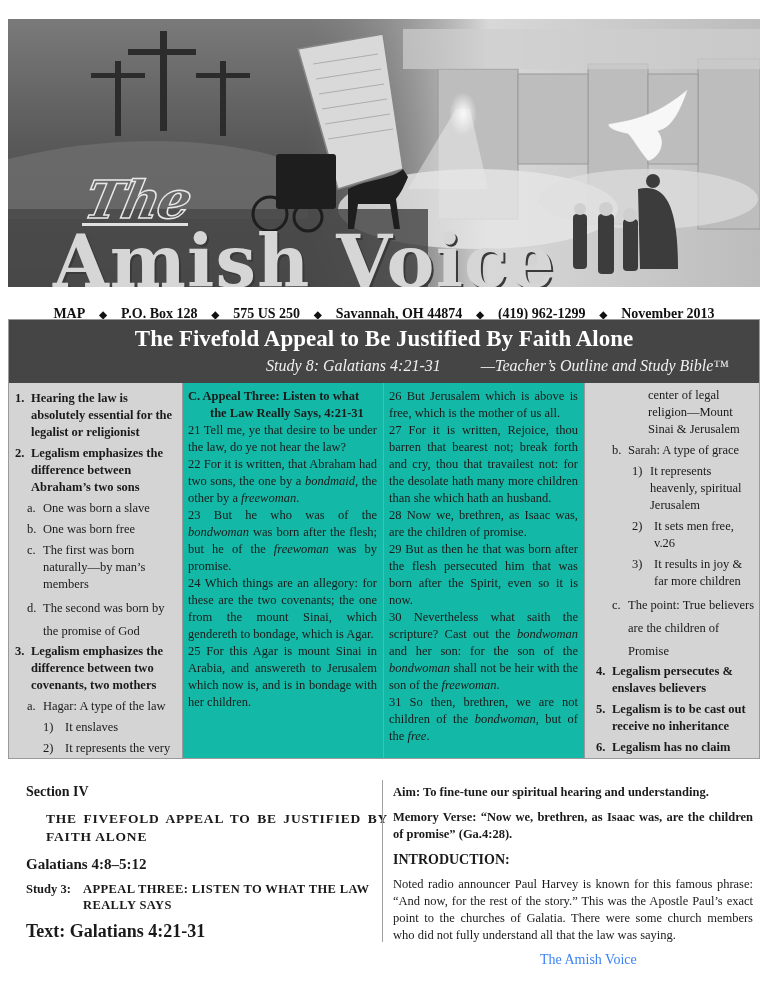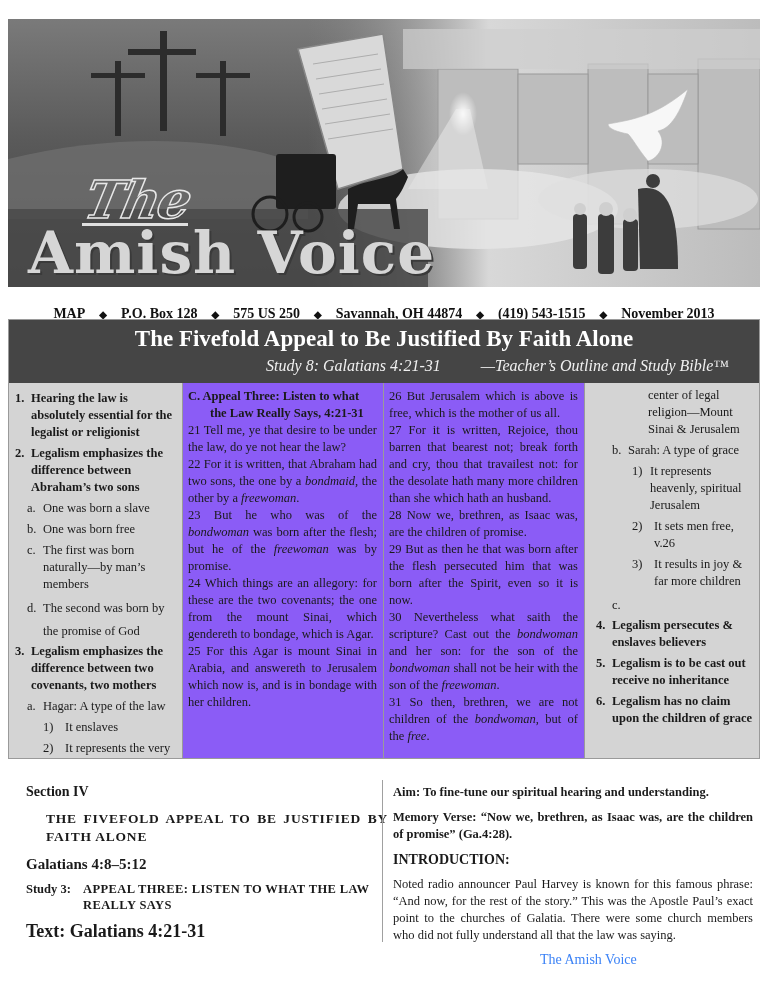--- a/index.html
+++ b/index.html
@@ -17,22 +17,22 @@
     position: absolute; left: 78px; top: 150px;
     font-family: "DejaVu Serif", serif; font-style: italic; font-weight: bold;
     font-size: 52px; color: transparent;
     -webkit-text-stroke: 1.5px #e8e8e8; letter-spacing: -2px;
     transform: skewX(-12deg);
   }
   .banner-the-underline {
     position: absolute; left: 74px; top: 204px; width: 106px; height: 3px; background: #e0e0e0;
   }
   .banner-title {
-    position: absolute; left: 20px; top: 200px;
-    font-family: "DejaVu Serif", serif; font-weight: bold; font-size: 58px;
+    position: absolute; left: 45px; top: 200px;
+    font-family: "DejaVu Serif", serif; font-weight: bold; font-size: 72px;
     color: #d6d6d6; letter-spacing: 1px;
     text-shadow: 2px 2px 0 #3a3a3a;
   }
 
   
   .infobar {
     position: absolute; left: 0; top: 304px; width: 768px; height: 20px;
     display: flex; justify-content: center; align-items: center; gap: 14px;
     font-family: "Liberation Serif", serif; font-weight: bold; font-size: 14px; color: #111;
   }
@@ -52,21 +52,21 @@
   }
   .frame-sub {
     display: flex; justify-content: flex-end; gap: 40px; padding-right: 30px; padding-top: 5px;
     font-family: Liberation Serif, serif; font-style: italic; font-size: 16px; color: #f0f0f0;
   }
   .frame-body { display: flex; height: 375px; }
   .col {
     height: 100%; font-size: 12.5px; line-height: 17px; overflow: hidden;
   }
   .col.outline { background: #d4d4d4; }
-  .col.text { background: #8b5cf6; text-align: justify; padding: 5px 6px 0 5px; }
+  .col.text { background: #14b8a6; text-align: justify; padding: 5px 6px 0 5px; }
   .col-1 { width: 174px; padding: 7px 4px 0 6px; border-right: 1px solid #9a9a9a; }
   .col-2 { width: 201px; border-right: 1px solid #9a9a9a; }
   .col-3 { width: 201px; border-right: 1px solid #9a9a9a; }
   .col-4 { width: 174px; padding: 4px 4px 0 11px; }
 
   .ol-item { display: flex; margin-bottom: 4px; }
   .ol-item .num { flex: 0 0 auto; width: 16px; font-weight: bold; }
   .ol-item .txt { font-weight: bold; }
   .ol-sub { display: flex; margin-bottom: 4px; padding-left: 12px; }
   .ol-sub .num { flex: 0 0 auto; width: 16px; }
@@ -199,21 +199,21 @@
 
 <div class="infobar">
   <span>MAP</span>
   <span class="sep">◆</span>
   <span>P.O. Box 128</span>
   <span class="sep">◆</span>
   <span>575 US 250</span>
   <span class="sep">◆</span>
   <span>Savannah, OH 44874</span>
   <span class="sep">◆</span>
-  <span>(419) 543-1515</span>
+  <span>(419) 962-1299</span>
   <span class="sep">◆</span>
   <span>November 2013</span>
 </div>
 
 <div class="frame">
   <div class="frame-header">
     <div class="frame-title">The Fivefold Appeal to Be Justified By Faith Alone</div>
     <div class="frame-sub">
       <span>Study 8:  Galatians 4:21-31</span>
       <span>—Teacher’s Outline and Study Bible™</span>
@@ -299,20 +299,21 @@
       <div class="ol-subsub" style="padding-left:36px;">
         <span class="num">2)</span>
         <span>It sets men free, v.26</span>
       </div>
       <div class="ol-subsub" style="padding-left:36px;">
         <span class="num">3)</span>
         <span>It results in joy &amp; far more children</span>
       </div>
       <div class="ol-sub loose" style="padding-left:16px;">
         <span class="num">c.</span>
+        <span>The point: True believers are the children of Promise</span>
       </div>
       <div class="ol-item">
         <span class="num">4.</span>
         <span class="txt">Legalism persecutes &amp; enslaves believers</span>
       </div>
       <div class="ol-item">
         <span class="num">5.</span>
         <span class="txt">Legalism is to be cast out receive no inheritance</span>
       </div>
       <div class="ol-item">

